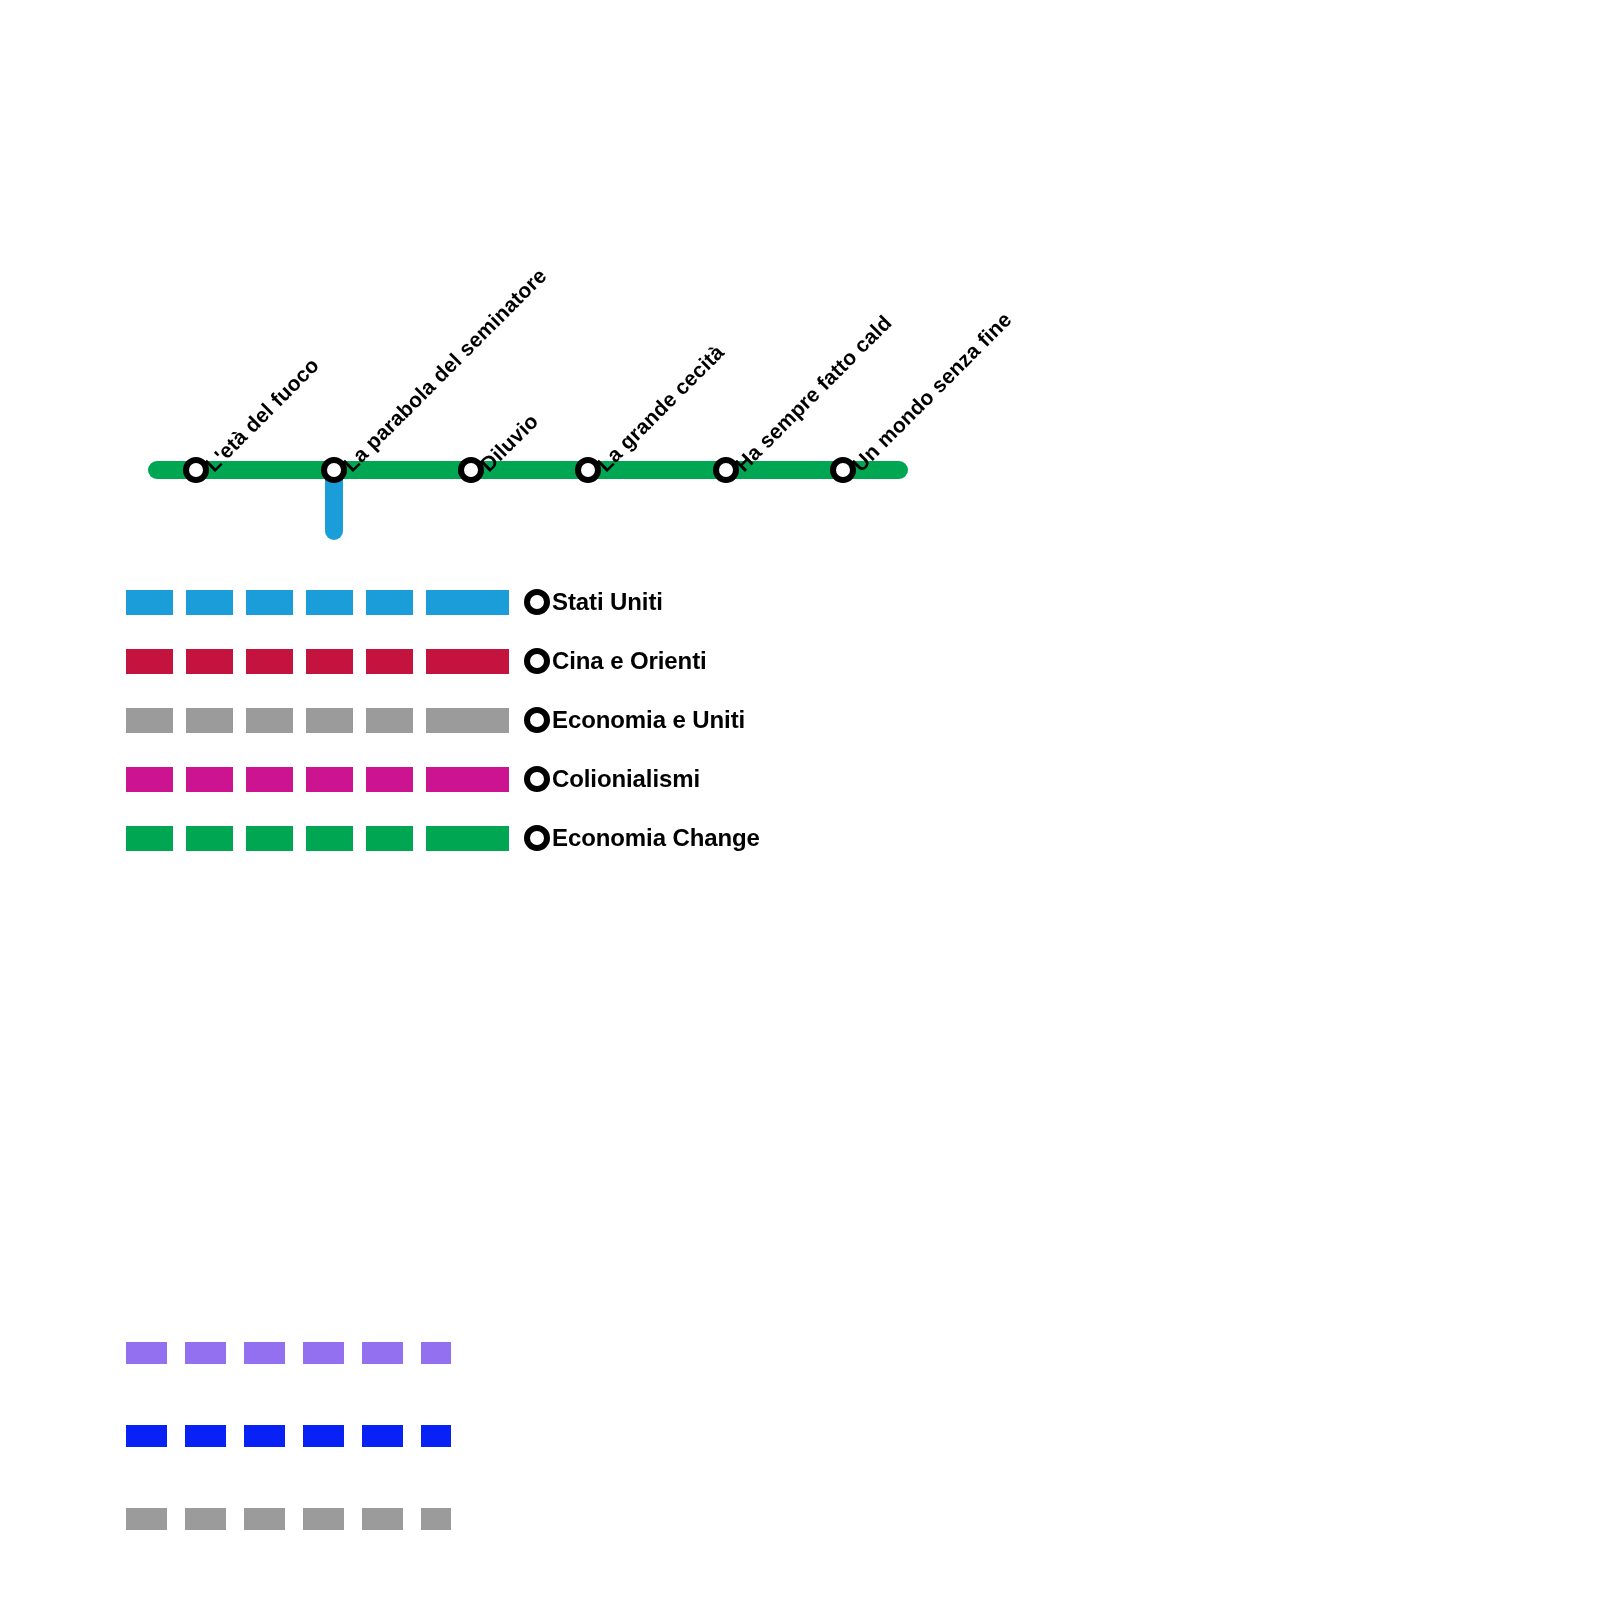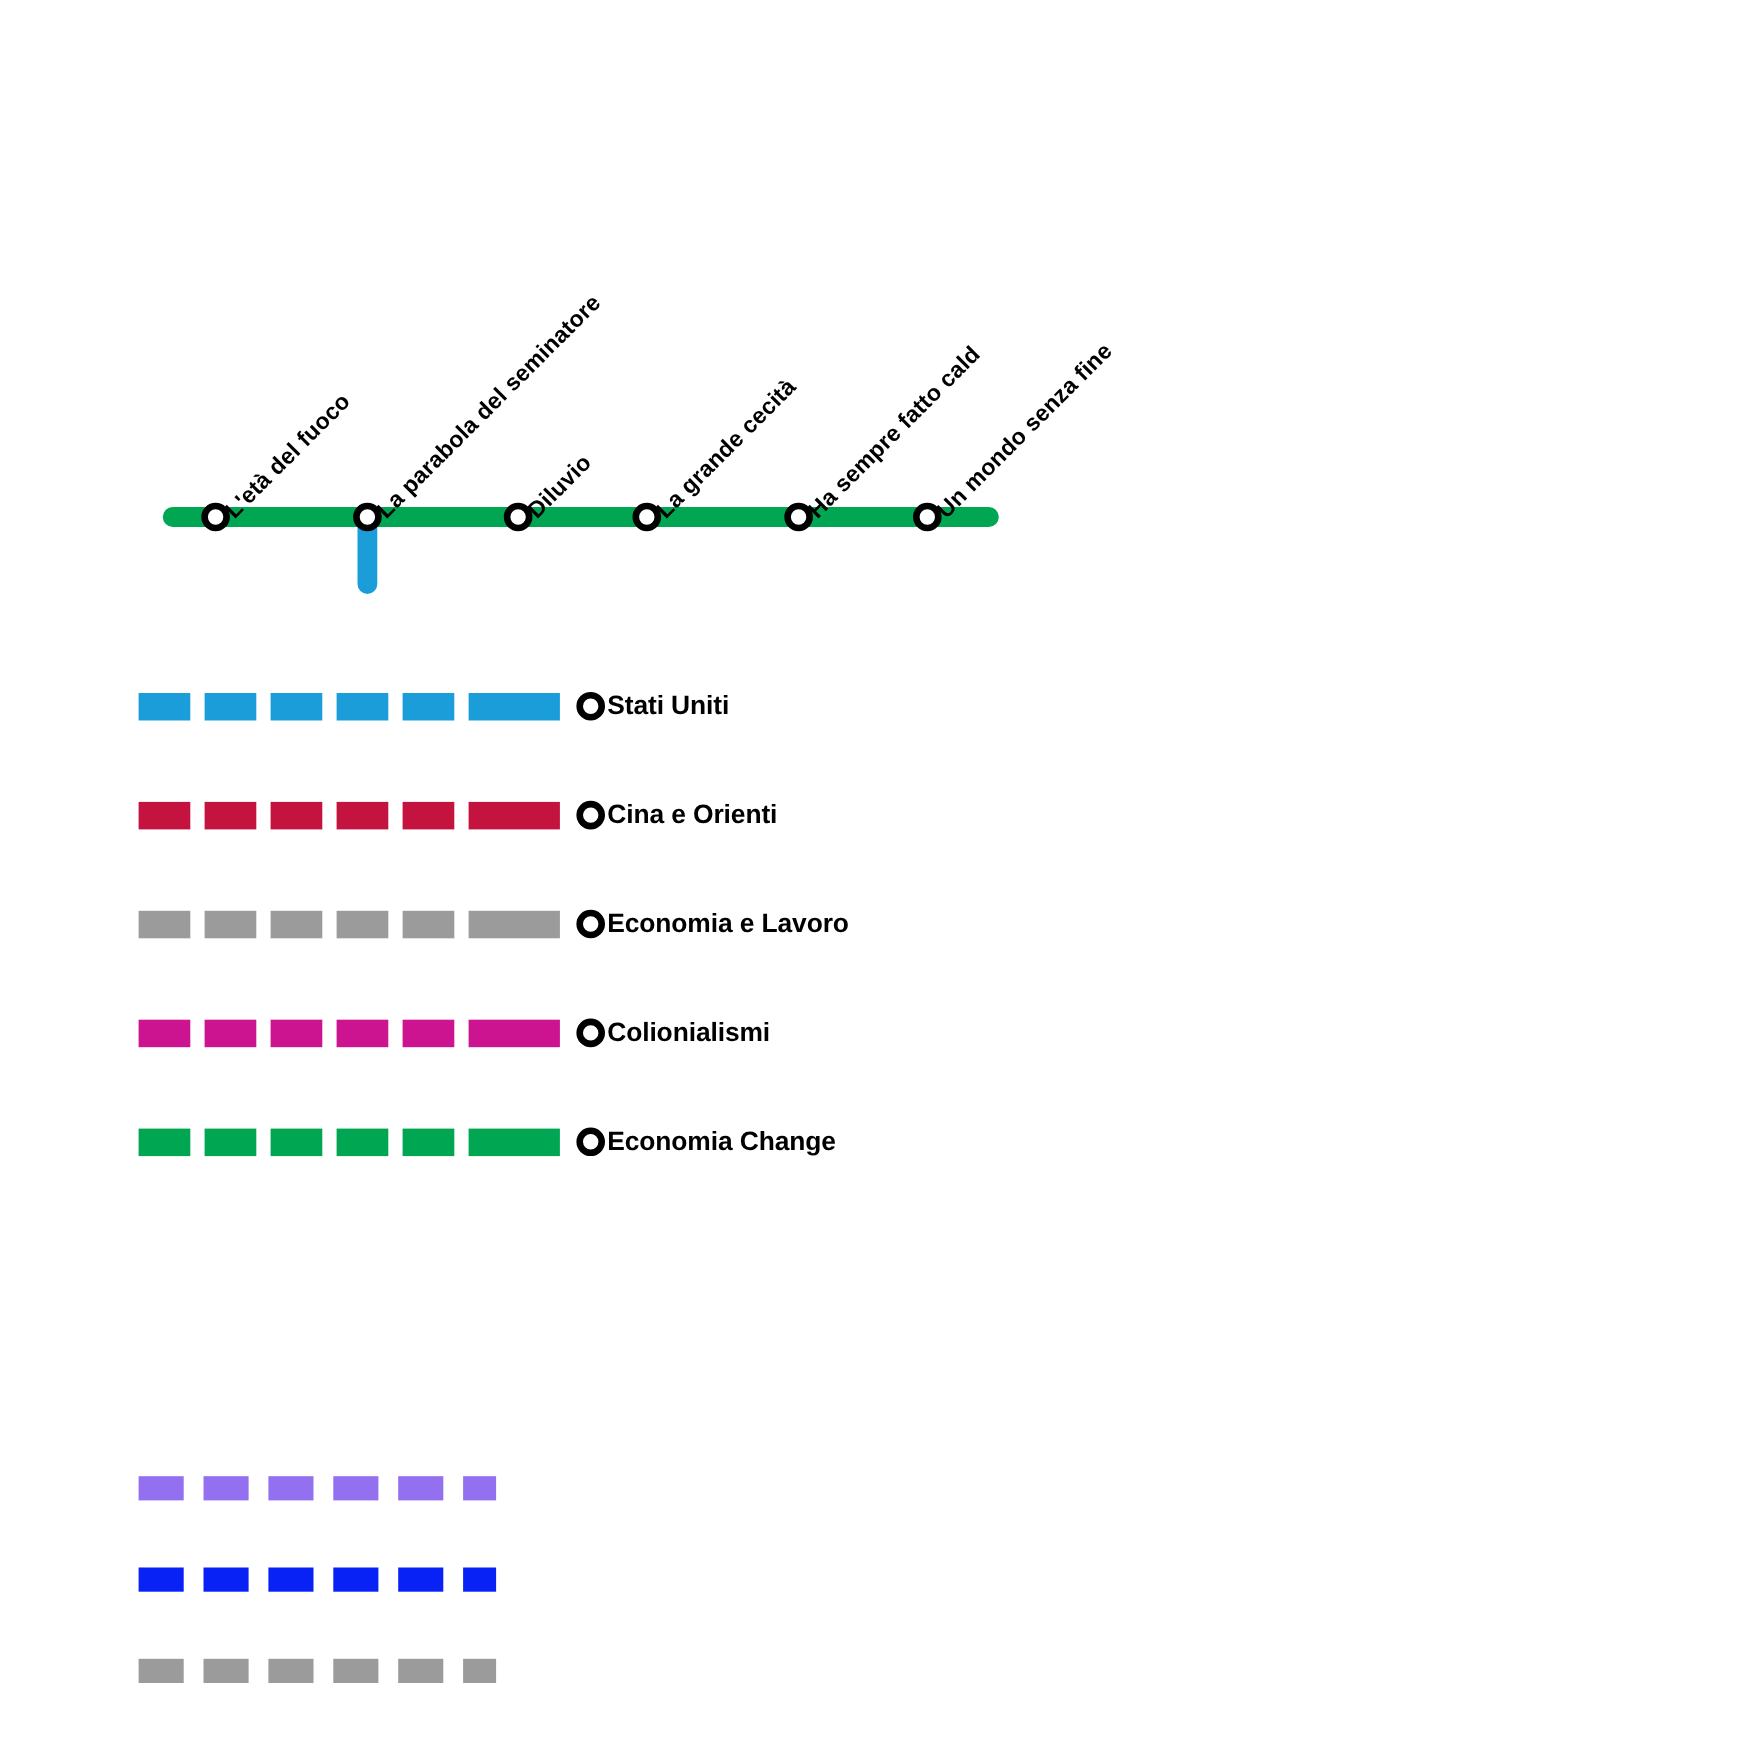--- a/index.html
+++ b/index.html
@@ -61,21 +61,20 @@
   
   .legend {
     position: absolute;
     left: 126px;
     top: 590px;
     width: 900px;
   }
   .legend-row {
     position: relative;
     height: 59px;
-    margin-top: 40px;
   }
   .legend-dashes {
     position: absolute;
     left: 0;
     top: 0;
     height: 25px;
     width: 292px;
   }
   .legend-dash {
     position: absolute;
@@ -178,21 +177,21 @@
       <div class="legend-row">
         <div class="legend-dashes">
           <div class="legend-dash" style="left: 0px; width: 47px; background: rgb(155, 155, 155);"></div>
           <div class="legend-dash" style="left: 60px; width: 47px; background: rgb(155, 155, 155);"></div>
           <div class="legend-dash" style="left: 120px; width: 47px; background: rgb(155, 155, 155);"></div>
           <div class="legend-dash" style="left: 180px; width: 47px; background: rgb(155, 155, 155);"></div>
           <div class="legend-dash" style="left: 240px; width: 47px; background: rgb(155, 155, 155);"></div>
           <div class="legend-dash" style="left: 300px; width: 83px; background: rgb(155, 155, 155);"></div>
         </div>
         <div class="legend-circle"></div>
-        <div class="legend-label">Economia e Lavoro</div>
+        <div class="legend-label">Economia e Uniti</div>
       </div>
       <div class="legend-row">
         <div class="legend-dashes">
           <div class="legend-dash" style="left: 0px; width: 47px; background: rgb(204, 19, 144);"></div>
           <div class="legend-dash" style="left: 60px; width: 47px; background: rgb(204, 19, 144);"></div>
           <div class="legend-dash" style="left: 120px; width: 47px; background: rgb(204, 19, 144);"></div>
           <div class="legend-dash" style="left: 180px; width: 47px; background: rgb(204, 19, 144);"></div>
           <div class="legend-dash" style="left: 240px; width: 47px; background: rgb(204, 19, 144);"></div>
           <div class="legend-dash" style="left: 300px; width: 83px; background: rgb(204, 19, 144);"></div>
         </div>

